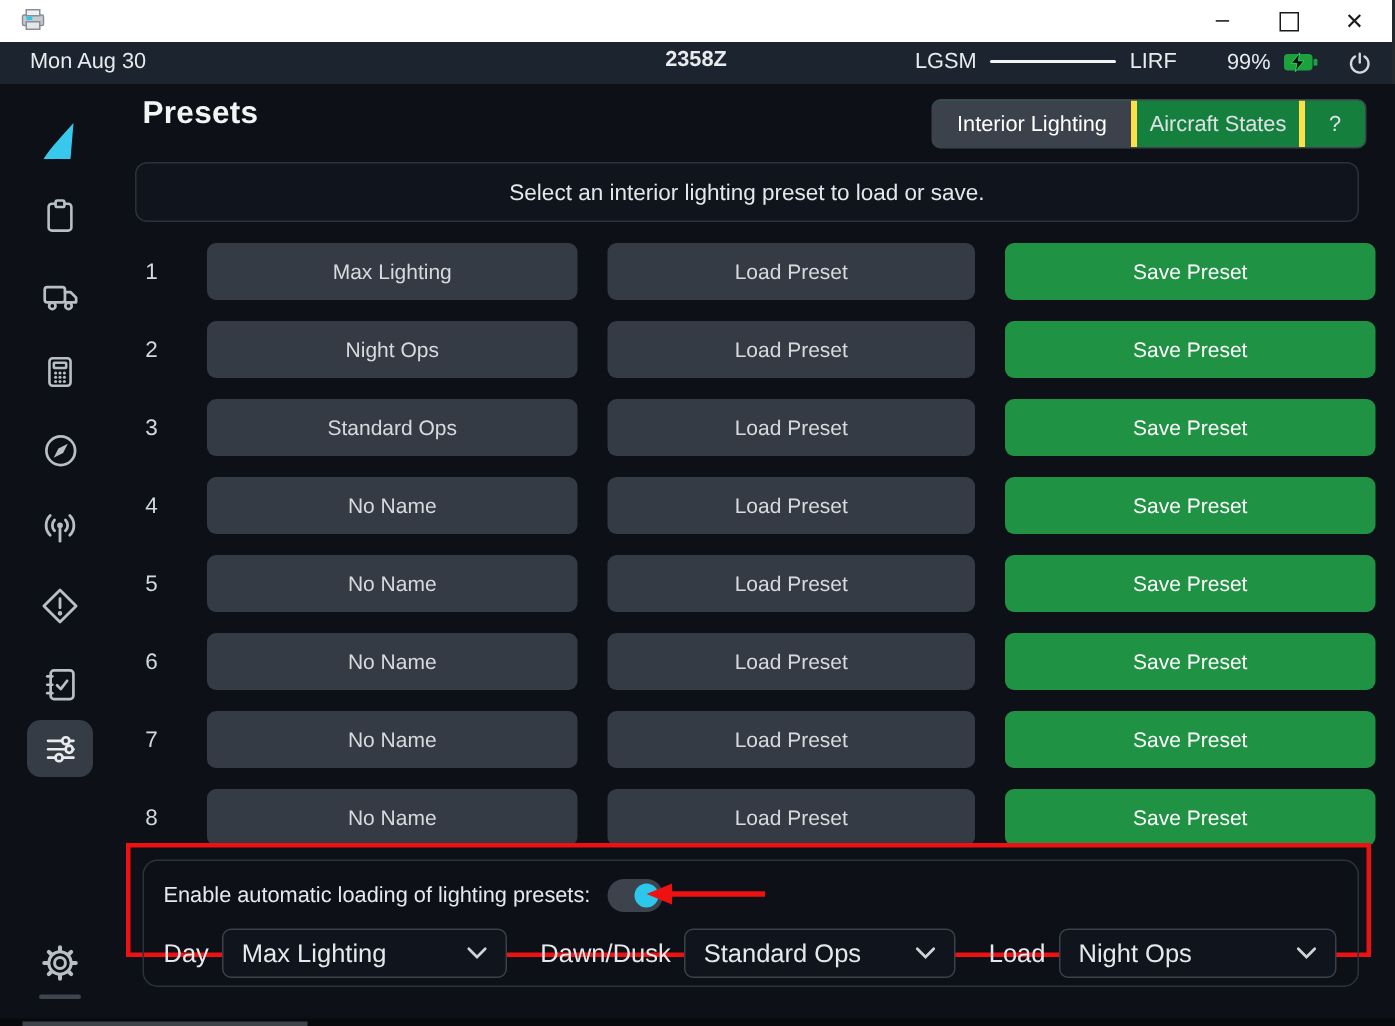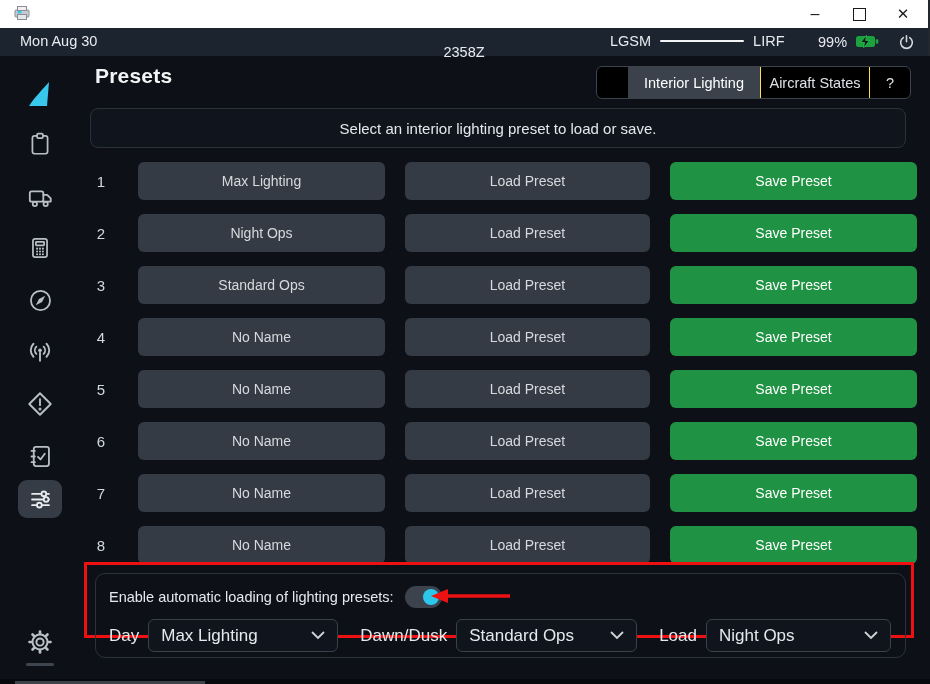--- a/index.html
+++ b/index.html
@@ -12,34 +12,34 @@
   #title-bar{position:absolute;left:0;top:0;width:930px;height:28px;background:#ffffff;border-right:2px solid #23272e;box-sizing:border-box;}
   #app-icon{position:absolute;left:13px;top:5px;}
   .win-btn{position:absolute;top:0;width:30px;height:28px;display:flex;align-items:center;justify-content:center;color:#1a1a1a;font-size:14px;cursor:default;}
   #btn-min{left:800px;font-size:16px;}
   #btn-max{left:844px;}
   #btn-close{left:888px;font-size:15px;}
   .max-glyph{width:11px;height:11px;border:1.4px solid #1a1a1a;display:inline-block;}
   
   #status-bar{position:absolute;left:0;top:28px;width:930px;height:28px;background:#1c2430;color:#e8ebee;font-size:14.5px;border-right:2px solid #23272e;box-sizing:border-box;}
   #sb-date{position:absolute;left:20px;top:5px;}
-  #sb-time{position:absolute;left:50%;transform:translateX(-50%);top:16px;}
+  #sb-time{position:absolute;left:50%;transform:translateX(-50%);top:4px;font-weight:bold;}
   #sb-route{position:absolute;left:610px;top:5px;display:flex;align-items:center;gap:9px;justify-content:center;}
   #sb-route .route-line{width:84px;height:2.5px;background:#f2f4f6;border-radius:2px;}
   #sb-batt{position:absolute;left:818px;top:5px;display:flex;align-items:flex-end;gap:8px;}
   #sb-power{position:absolute;left:894px;top:3px;width:24px;height:22px;display:flex;align-items:center;justify-content:center;cursor:pointer;}
   
   #sidebar{position:absolute;left:0;top:56px;width:80px;height:628px;background:#0d1117;}
   .side-item{position:absolute;left:0;width:80px;height:40px;display:flex;align-items:center;justify-content:center;color:#b9bfc7;}
   .side-item.active-bg{left:18px;width:44px;height:38px;background:#353c46;border-radius:9px;}
   #side-divider{position:absolute;left:26px;top:607px;width:28px;height:3px;background:#3e454e;border-radius:2px;}
   
   #page-title{position:absolute;left:95px;top:64px;color:#f2f4f6;font-size:21px;font-weight:bold;letter-spacing:.2px;}
-  #tab-group{position:absolute;right:19px;top:66px;height:31px;display:flex;border:1px solid #3c434d;border-radius:6px;overflow:hidden;background:#000000;padding-left:31px;}
-  .tab-seg{display:flex;align-items:center;justify-content:center;font-size:14.5px;color:#dde1e6;cursor:pointer;border-left:1px solid #fde047;}
+  #tab-group{position:absolute;right:19px;top:66px;height:31px;display:flex;border:1px solid #3c434d;border-radius:6px;overflow:hidden;background:#15803d;}
+  .tab-seg{display:flex;align-items:center;justify-content:center;font-size:14.5px;color:#dde1e6;cursor:pointer;border-left:4px solid #fde047;}
   .tab-seg:first-child{border-left:none;}
   .tab-seg.sel{background:#3b424c;color:#ffffff;}
   #tab-il{width:132px;}
   #tab-as{width:108px;}
   #tab-help{width:40px;}
   
   #banner{position:absolute;left:90px;top:108px;width:814px;height:38px;border:1px solid #2a313b;border-radius:8px;background:#10151d;display:flex;align-items:center;justify-content:center;color:#e4e8ec;font-size:15px;}
   
   #rows{position:absolute;left:84px;top:162px;width:826px;}
   .prow{display:grid;grid-template-columns:34px 247px 245px 247px;column-gap:20px;align-items:center;height:38px;margin-bottom:14px;}

